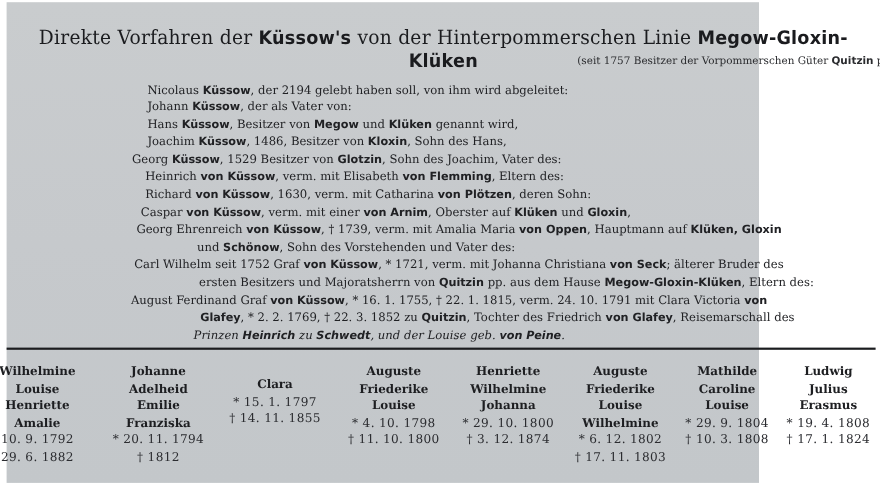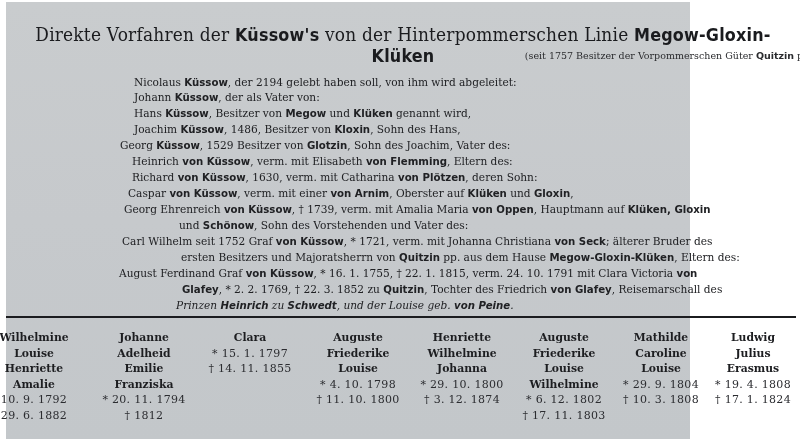--- a/index.html
+++ b/index.html
@@ -117,21 +117,21 @@
 
   <div class="child" style="left:88px;width:100px;">
     <span class="n">Johanne</span>
     <span class="n">Adelheid</span>
     <span class="n">Emilie</span>
     <span class="n">Franziska</span>
     <span class="d">* 20. 11. 1794</span>
     <span class="d">† 1812</span>
   </div>
 
-  <div class="child" style="left:196px;width:96px;">
+  <div class="child" style="left:196px;width:96px;margin-top:12px;">
     <span class="n">Clara</span>
     <span class="d">* 15. 1. 1797</span>
     <span class="d">† 14. 11. 1855</span>
   </div>
 
   <div class="child" style="left:302px;width:100px;">
     <span class="n">Auguste</span>
     <span class="n">Friederike</span>
     <span class="n">Louise</span>
     <span class="d">* 4. 10. 1798</span>

